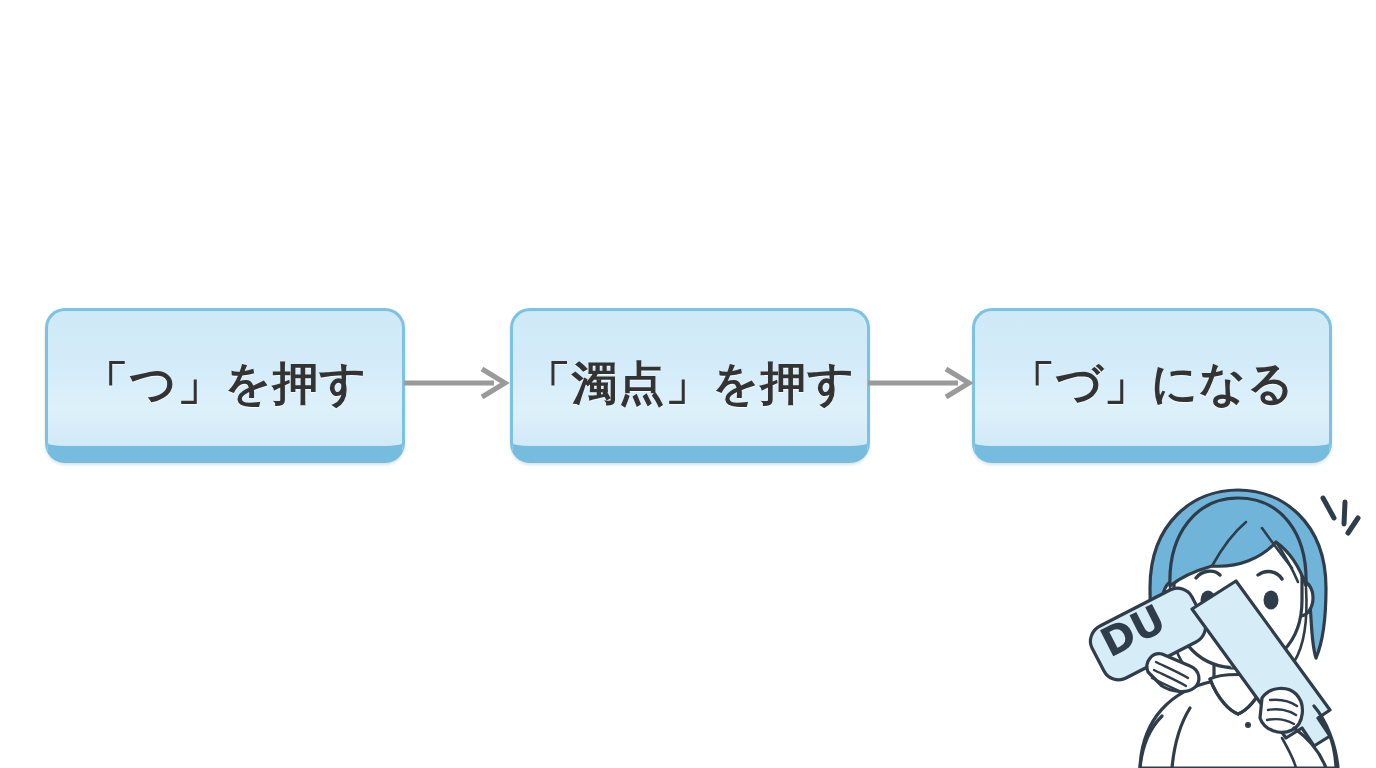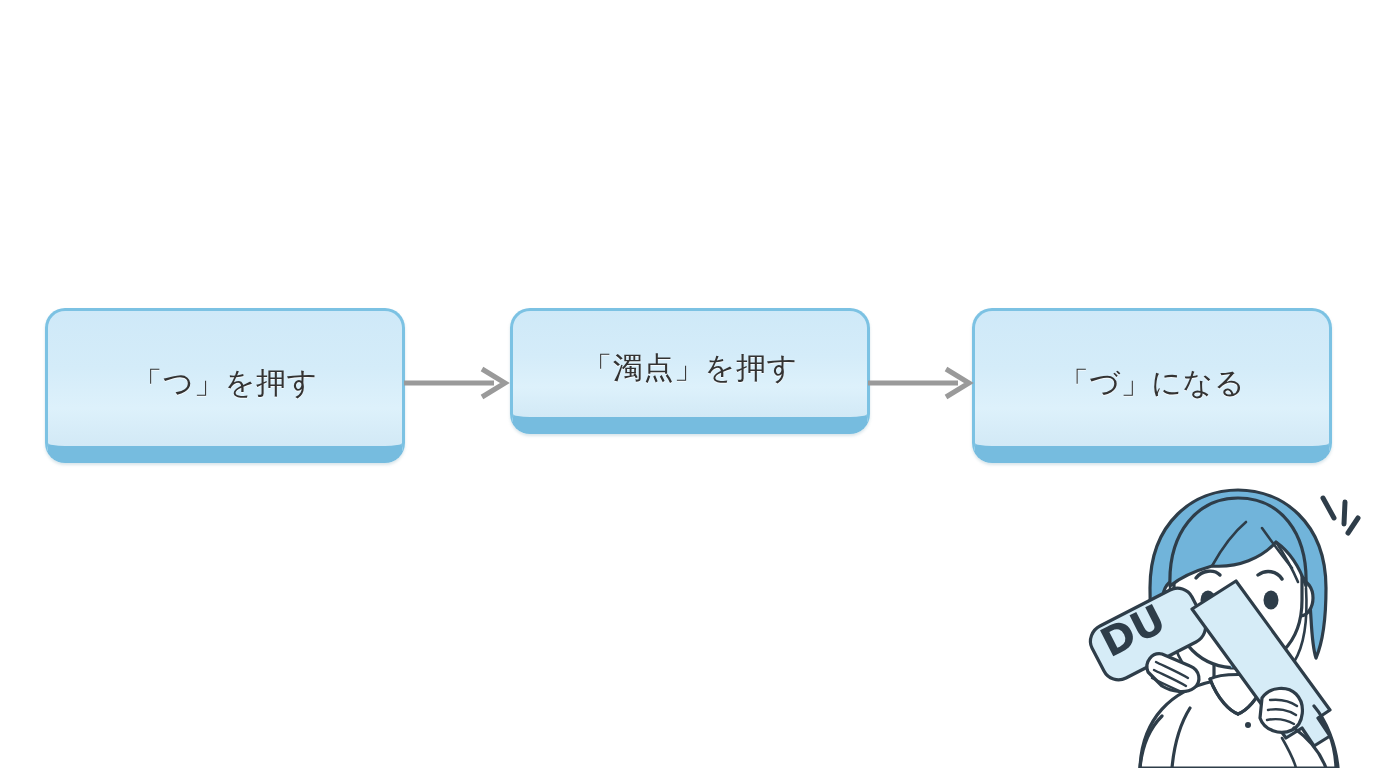--- a/index.html
+++ b/index.html
@@ -29,33 +29,33 @@
     background: linear-gradient(180deg, #cfe9f8 0%, #d4ecf9 42%, #ddf1fb 72%, #d2e9f6 100%);
     border: 3px solid #7cc2e3;
     border-bottom: 17px solid #76bcdf;
     box-shadow: 0 2px 3px rgba(120,160,180,0.28);
     display: flex;
     align-items: center;
     justify-content: center;
   }
 
   .flow-box .label {
-    font-size: 30px;
-    font-weight: normal;
+    font-size: 46px;
+    font-weight: bold;
     color: #333333;
     letter-spacing: 0.02em;
     white-space: nowrap;
     text-shadow: 0 1px 0 rgba(255,255,255,0.75);
     line-height: 1;
     margin-bottom: 2px;
     margin-top: 10px;
   }
 
   #box-0 { left: 45px;  top: 308px; width: 360px; height: 155px; }
-  #box-1 { left: 510px; top: 308px; width: 360px; height: 126px; }
+  #box-1 { left: 510px; top: 308px; width: 360px; height: 155px; }
   #box-2 { left: 972px; top: 308px; width: 360px; height: 155px; text-align: center; }
 
   
   .flow-arrow {
     position: absolute;
     top: 366px;
     width: 108px;
     height: 34px;
   }
   #arrow-0 { left: 402px; }

